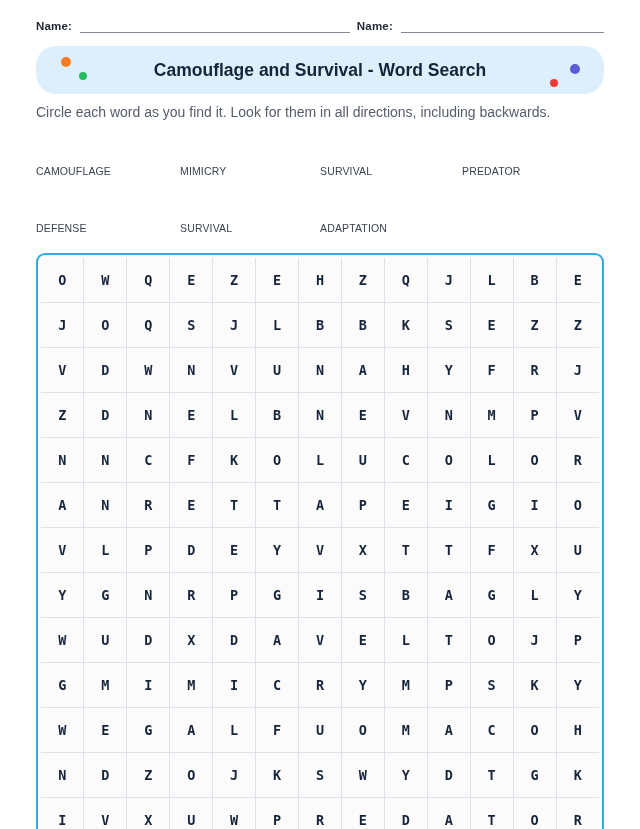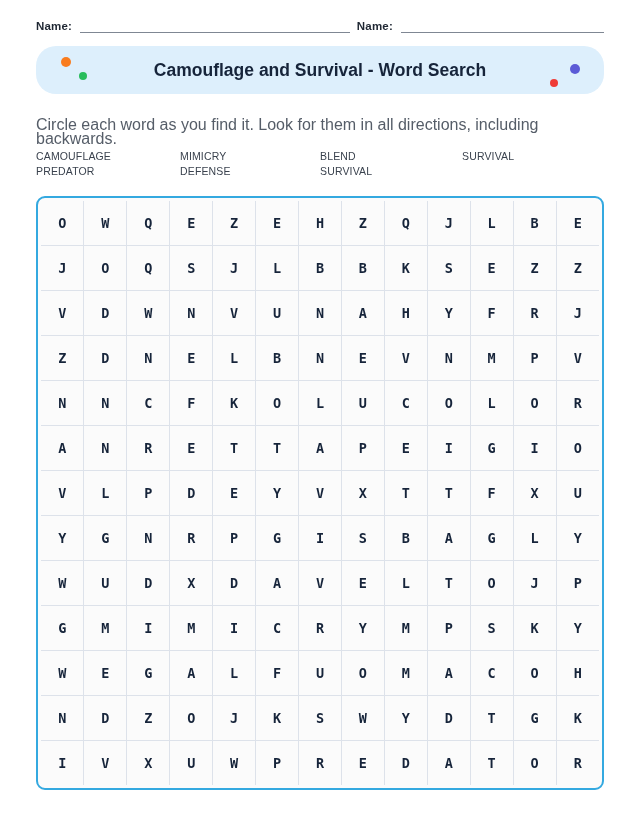--- a/index.html
+++ b/index.html
@@ -70,37 +70,38 @@
     position: absolute;
     border-radius: 50%;
   }
   .dot-orange { width: 10px; height: 10px; left: 25px;  top: 11px; background: #f97c1e; }
   .dot-green  { width: 8px;  height: 8px;  left: 43px;  top: 26px; background: #28bd5c; }
   .dot-blue   { width: 10px; height: 10px; right: 24px; top: 18px; background: #5b5bd6; }
   .dot-red    { width: 8px;  height: 8px;  right: 46px; top: 33px; background: #ef3b36; }
 
   
   .instructions {
-    margin-top: 24px;
-    font-size: 16px;
+    margin-top: 11px;
+    font-size: 14px;
     color: #555d68;
     line-height: 14px;
   }
   .wordlist {
     margin-top: 3px;
     display: grid;
     grid-template-columns: 144px 140px 142px auto;
     row-gap: 0px;
   }
   .word {
     font-size: 10.5px;
     color: #3a424e;
     line-height: 15.2px;
     letter-spacing: .15px;
     white-space: nowrap;
+    margin-top: 42px;
   }
 
   
   .grid-wrap {
     margin-top: 17px;
     border: 2.5px solid #34a9e0;
     border-radius: 9px;
     background: #fbfbfb;
     padding: 3px;
     box-sizing: border-box;
@@ -145,25 +146,25 @@
     <span class="dot dot-blue"></span>
     <span class="dot dot-red"></span>
     <div class="banner-title">Camouflage and Survival - Word Search</div>
   </div>
 
   <div class="instructions">Circle each word as you find it. Look for them in all directions, including backwards.</div>
 
   <div class="wordlist">
     <div class="word">CAMOUFLAGE</div>
     <div class="word">MIMICRY</div>
-    <div class="word">BLEND</div>
     <div class="word">SURVIVAL</div>
     <div class="word">PREDATOR</div>
     <div class="word">DEFENSE</div>
     <div class="word">SURVIVAL</div>
+    <div class="word">ADAPTATION</div>
   </div>
 
   <div class="grid-wrap">
     <table class="grid">
       <tbody id="grid-body">
           <tr>
             <td>O</td>
             <td>W</td>
             <td>Q</td>
             <td>E</td>

